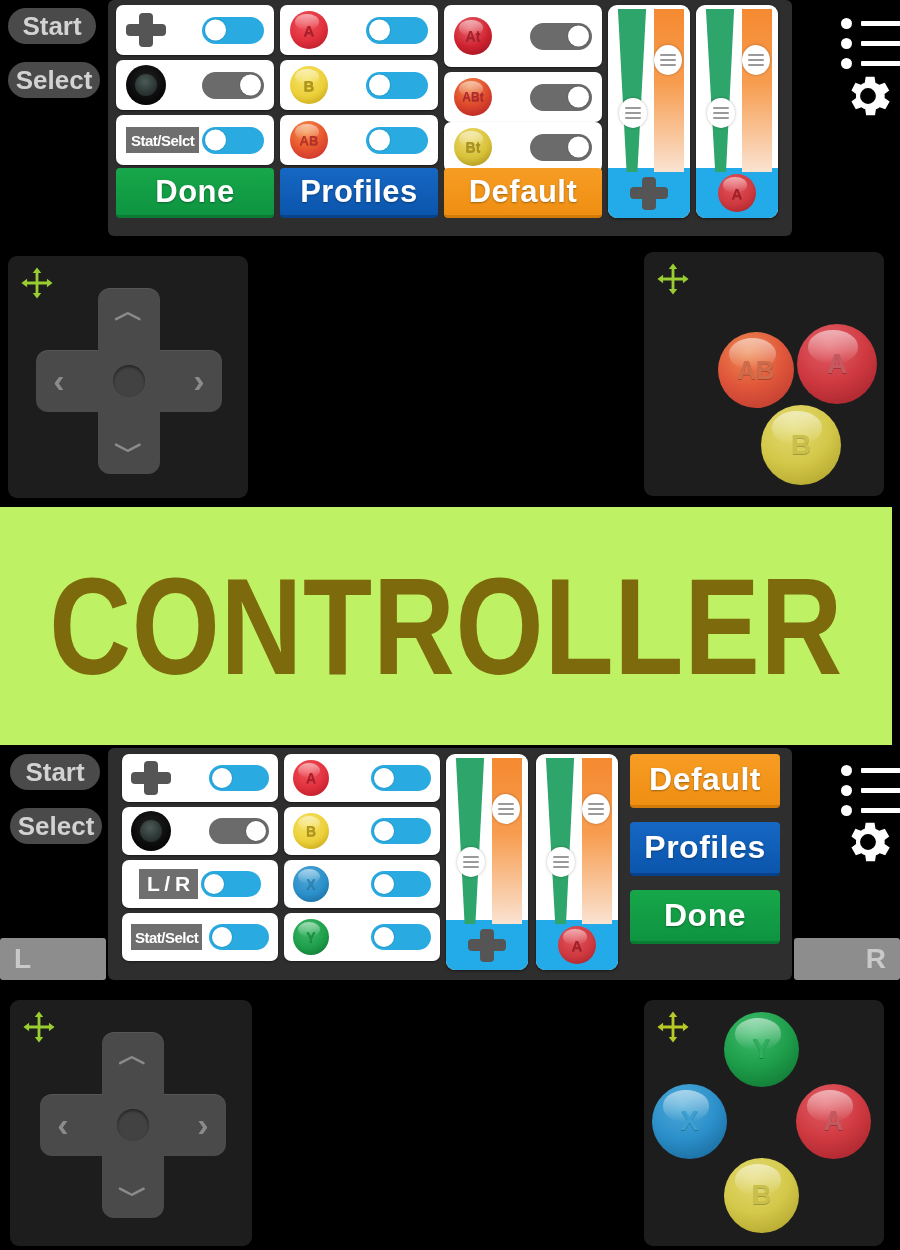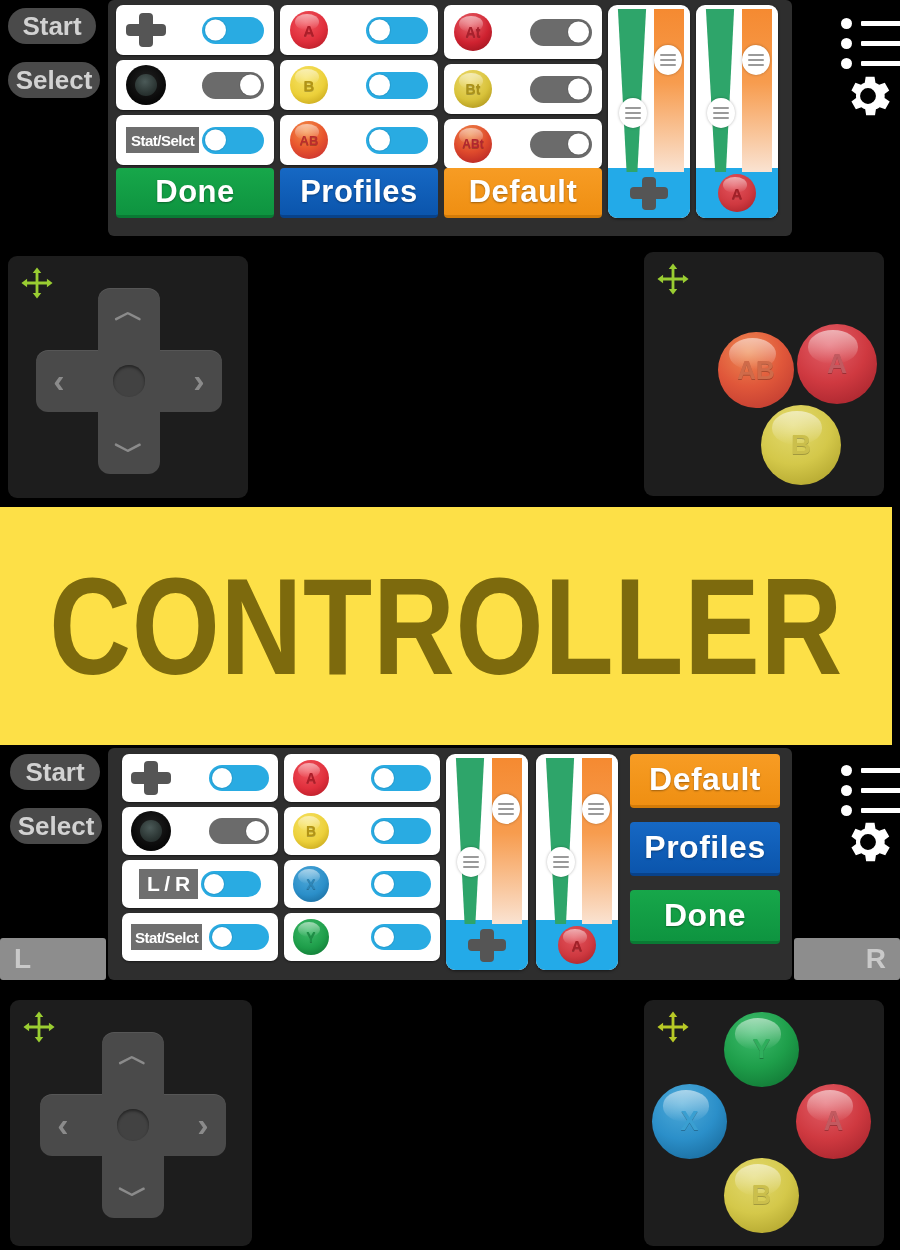--- a/index.html
+++ b/index.html
@@ -195,21 +195,21 @@
   }
   .bigdpad .chev {
     position: absolute; color: #8b8b8b; font-weight: bold;
     display: flex; align-items: center; justify-content: center;
   }
 
   .yellow-band {
     position: absolute;
     left: 0;
     width: 892px;
-    background: #fde047;
+    background: #bef264;
     display: flex; align-items: center; justify-content: center;
   }
   .yellow-band .title {
     color: #7d6a0d;
     font-weight: bold;
     letter-spacing: 1px;
     font-family: "Liberation Sans", sans-serif;
     transform: scaleX(0.82);
   }
 </style>
@@ -268,39 +268,39 @@
         <span class="gbtn" style="width:38px;height:38px;background:radial-gradient(circle at 42% 26%, #f59248 0%, #e8562e 50%, #c22632 100%);color:#bb2c2c;font-size:13px;">
           <span>AB</span>
         </span>
         <span class="toggle on" style="width:62px;height:27px;">
           <span class="knob" style="width:21px;height:21px;"></span>
         </span>
       </div>
     </div>
 
     <div style="position:absolute; left:336px; top:5px; width:158px;">
-      <div class="row-card" style="height:54px; padding:0 10px; margin-bottom:5px;">
+      <div class="row-card" style="height:62px; padding:0 10px; margin-bottom:5px;">
         <span class="gbtn" style="width:38px;height:38px;background:radial-gradient(circle at 42% 28%, #e9656d 0%, #cf2230 55%, #8c1019 100%);color:#a8202c;font-size:14px;">
           <span>At</span>
+        </span>
+        <span class="toggle off" style="width:62px;height:27px;">
+          <span class="knob" style="width:21px;height:21px;"></span>
+        </span>
+      </div>
+      <div class="row-card" style="height:50px; padding:0 10px;">
+        <span class="gbtn" style="width:38px;height:38px;background:radial-gradient(circle at 42% 24%, #ef8a4a 0%, #df4a2c 50%, #ab1a24 100%);color:#b32630;font-size:12px;">
+          <span>ABt</span>
         </span>
         <span class="toggle off" style="width:62px;height:27px;">
           <span class="knob" style="width:21px;height:21px;"></span>
         </span>
       </div>
       <div class="row-card" style="height:50px; padding:0 10px; margin-bottom:5px;">
         <span class="gbtn" style="width:38px;height:38px;background:radial-gradient(circle at 42% 28%, #efdd72 0%, #d8c23a 55%, #9e8310 100%);color:#ab9219;font-size:14px;">
           <span>Bt</span>
-        </span>
-        <span class="toggle off" style="width:62px;height:27px;">
-          <span class="knob" style="width:21px;height:21px;"></span>
-        </span>
-      </div>
-      <div class="row-card" style="height:50px; padding:0 10px;">
-        <span class="gbtn" style="width:38px;height:38px;background:radial-gradient(circle at 42% 24%, #ef8a4a 0%, #df4a2c 50%, #ab1a24 100%);color:#b32630;font-size:12px;">
-          <span>ABt</span>
         </span>
         <span class="toggle off" style="width:62px;height:27px;">
           <span class="knob" style="width:21px;height:21px;"></span>
         </span>
       </div>
     </div>
 
     <div style="position:absolute; left:8px; top:168px; display:flex; gap:6px;">
       <div class="action-btn btn-done" style="width:158px;height:50px;font-size:31px;">Done</div>
       <div class="action-btn btn-profiles" style="width:158px;height:50px;font-size:31px;">Profiles</div>

